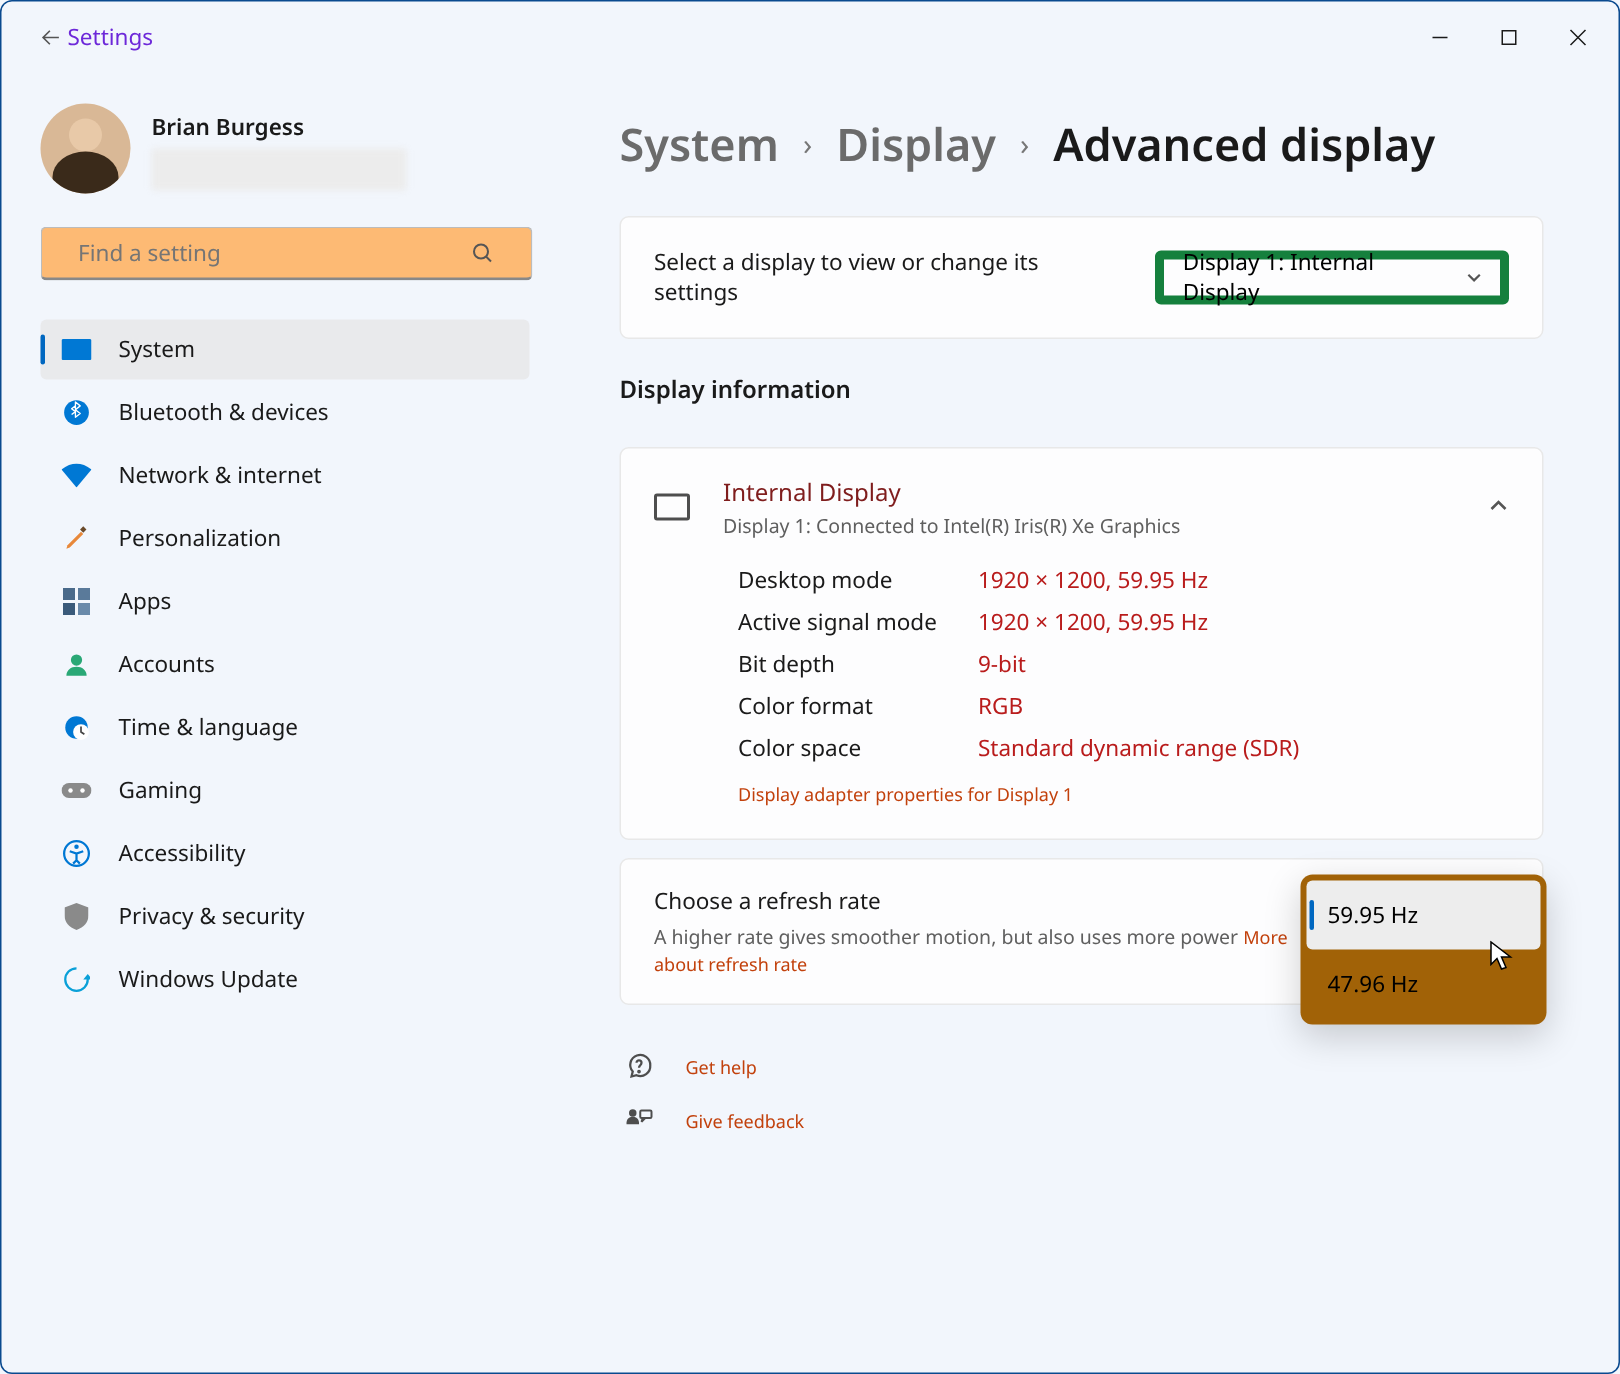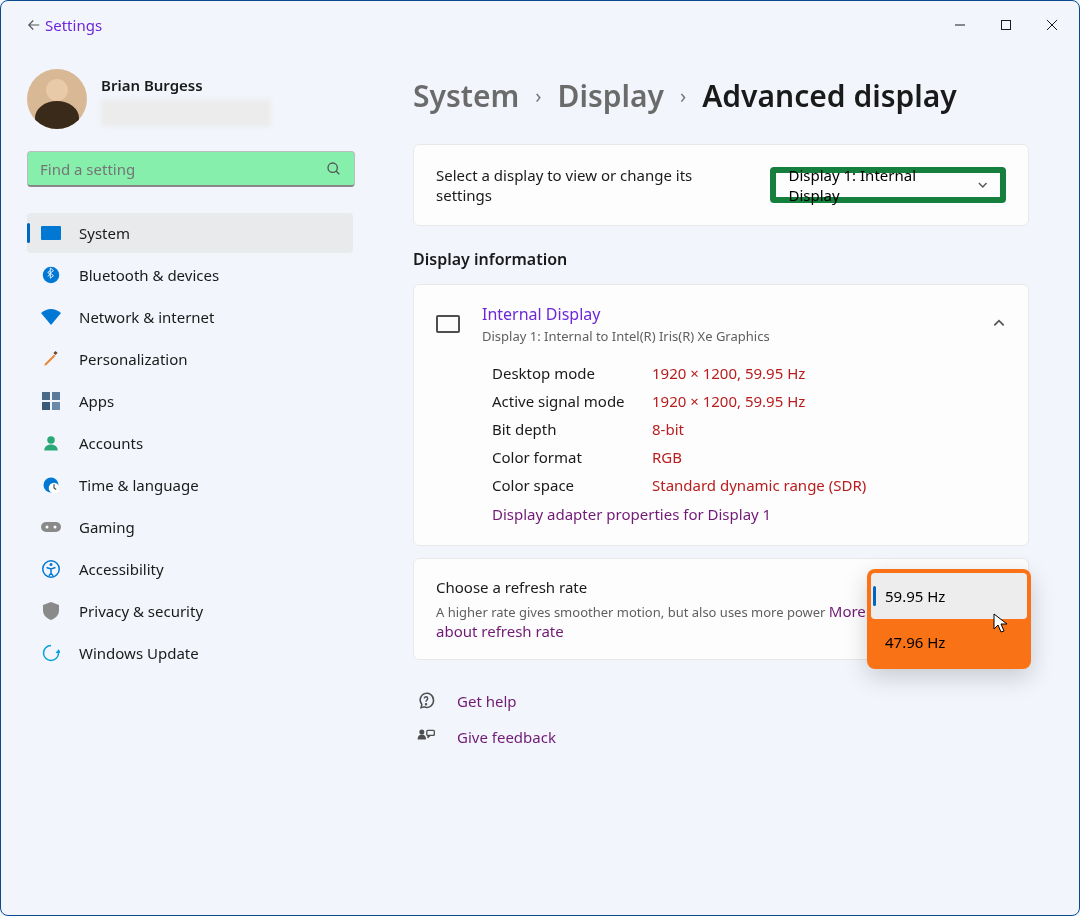--- a/index.html
+++ b/index.html
@@ -10,53 +10,53 @@
     .winbtns { margin-left:auto; display:flex; }
     .winbtn { width:46px; height:32px; display:flex; align-items:center; justify-content:center; color:#1a1a1a; cursor:pointer; }
     .layout { display:flex; height:calc(100% - 48px); }
     .side { width:362px; padding:20px 10px 0 26px; flex-shrink:0; }
     .user { display:flex; align-items:flex-start; gap:14px; margin-bottom:22px; }
     .avatar { width:60px; height:60px; border-radius:50%; background:#d9b896; position:relative; overflow:hidden; flex-shrink:0; }
     .avatar::before { content:""; position:absolute; top:10px; left:50%; transform:translateX(-50%); width:22px; height:22px; border-radius:50%; background:#e8c9a8; }
     .avatar::after { content:""; position:absolute; bottom:-6px; left:50%; transform:translateX(-50%); width:44px; height:34px; border-radius:50% 50% 0 0; background:#3a2a1a; }
     .uname { font-size:15px; font-weight:600; color:#1a1a1a; margin-top:6px; }
     .uinfo { width:170px; height:28px; background:#ececec; margin-top:4px; border-radius:2px; filter:blur(2px); }
-    .search { width:328px; height:36px; border:1px solid #bcbcbc; border-bottom:2px solid #888; border-radius:4px; background:#86efac; display:flex; align-items:center; padding:0 12px; margin-bottom:26px; }
+    .search { width:328px; height:36px; border:1px solid #bcbcbc; border-bottom:2px solid #888; border-radius:4px; background:#fdba74; display:flex; align-items:center; padding:0 24px; margin-bottom:26px; }
     .search input { flex:1; border:none; outline:none; background:transparent; font-size:15px; color:#5a5a5a; }
     .nav { display:flex; flex-direction:column; gap:2px; }
     .nav-item { height:40px; display:flex; align-items:center; gap:18px; padding:0 14px; border-radius:4px; cursor:pointer; position:relative; }
     .nav-item.sel { background:#e9eaec; }
     .nav-item.sel::before { content:""; position:absolute; left:0; top:10px; bottom:10px; width:3px; background:#0067c0; border-radius:2px; }
     .nav-ico { width:20px; height:20px; display:flex; align-items:center; justify-content:center; flex-shrink:0; }
     .nav-lbl { font-size:15px; color:#1a1a1a; }
     .main { flex:1; padding:26px 50px 0 50px; overflow:visible; }
     .crumbs { display:flex; align-items:center; gap:16px; margin-bottom:28px; }
     .crumb { font-size:30px; font-weight:600; color:#6b6b6b; cursor:pointer; }
     .crumb.last { color:#1a1a1a; cursor:default; }
     .chev { font-size:20px; color:#777; }
     .card { background:#fdfdfe; border:1px solid #e8e8e8; border-radius:6px; padding:20px 22px; margin-bottom:22px; }
     .selrow { display:flex; align-items:center; justify-content:space-between; gap:32px; }
     .selrow .txt { font-size:15px; color:#1a1a1a; max-width:330px; }
     .dropdown { height:36px; border:6px solid #15803d; border-radius:4px; background:#fdfdfe; display:flex; align-items:center; padding:0 12px; gap:14px; cursor:pointer; font-size:15px; }
-    .section-h { font-size:16px; font-weight:600; color:#1a1a1a; margin-bottom:14px; }
+    .section-h { font-size:16px; font-weight:600; color:#1a1a1a; margin-bottom:28px; }
     .info-card { background:#fdfdfe; border:1px solid #e8e8e8; border-radius:6px; margin-bottom:12px; }
     .info-head { display:flex; align-items:center; gap:22px; padding:18px 22px; cursor:pointer; }
     .mon-ico { width:24px; height:18px; border:2px solid #4e4e4e; border-radius:2px; flex-shrink:0; }
-    .info-title { font-size:16px; color:#6d28d9; }
+    .info-title { font-size:16px; color:#7f1d1d; }
     .info-sub { font-size:13px; color:#5f5f5f; margin-top:2px; }
     .info-head .exp { margin-left:auto; color:#555; }
     .info-body { padding:0 22px 20px 78px; }
     .kv { display:flex; margin-bottom:8px; font-size:15px; }
     .kv .k { width:160px; color:#1a1a1a; }
     .kv .v { color:#b91c1c; }
-    .link { color:#701a75; font-size:15px; cursor:pointer; }
+    .link { color:#c2410c; font-size:12px; cursor:pointer; }
     .refresh-card { background:#fdfdfe; border:1px solid #e8e8e8; border-radius:6px; padding:18px 22px; position:relative; margin-bottom:30px; }
     .refresh-t { font-size:15px; color:#1a1a1a; margin-bottom:4px; }
     .refresh-s { font-size:13px; color:#5f5f5f; max-width:450px; }
-    .popup { position:absolute; right:-3px; top:10px; width:164px; background:#f97316; border-radius:8px; box-shadow:0 8px 24px rgba(0,0,0,.18); padding:4px; z-index:5; }
+    .popup { position:absolute; right:-3px; top:10px; width:164px; background:#a16207; border-radius:8px; box-shadow:0 8px 24px rgba(0,0,0,.18); padding:4px; z-index:5; }
     .pop-item { height:46px; display:flex; align-items:center; padding:0 14px; border-radius:4px; font-size:15px; cursor:pointer; position:relative; }
     .pop-item.sel { background:#ededed; }
     .pop-item.sel::before { content:""; position:absolute; left:2px; top:13px; bottom:13px; width:3px; background:#0067c0; border-radius:2px; }
     .help-row { display:flex; align-items:center; gap:20px; margin-bottom:14px; padding-left:2px; }
     .help-ico { width:22px; height:22px; display:flex; align-items:center; justify-content:center; color:#4e4e4e; }
     .cursor { position:absolute; right:22px; top:44px; z-index:6; }
   </style>
 </head>
 <body>
 
@@ -227,38 +227,38 @@
       </div>
     </div>
 
     <div class="section-h">Display information</div>
 
     <div class="info-card">
       <div class="info-head">
         <div class="mon-ico"></div>
         <div>
           <div class="info-title">Internal Display</div>
-          <div class="info-sub">Display 1: Internal to Intel(R) Iris(R) Xe Graphics</div>
+          <div class="info-sub">Display 1: Connected to Intel(R) Iris(R) Xe Graphics</div>
         </div>
         <div class="exp"><svg width="14" height="14" viewBox="0 0 12 12">
               <path d="M2 8l4-4 4 4" fill="none" stroke="#555" stroke-width="1.5"></path>
             </svg></div>
       </div>
       <div class="info-body">
         <div class="kv">
             <span class="k">Desktop mode</span>
             <span class="v">1920 × 1200, 59.95 Hz</span>
           </div>
         <div class="kv">
             <span class="k">Active signal mode</span>
             <span class="v">1920 × 1200, 59.95 Hz</span>
           </div>
         <div class="kv">
             <span class="k">Bit depth</span>
-            <span class="v">8-bit</span>
+            <span class="v">9-bit</span>
           </div>
         <div class="kv">
             <span class="k">Color format</span>
             <span class="v">RGB</span>
           </div>
         <div class="kv">
             <span class="k">Color space</span>
             <span class="v">Standard dynamic range (SDR)</span>
           </div>
         <div style="margin-top:8px"><span class="link">Display adapter properties for Display 1</span></div>

